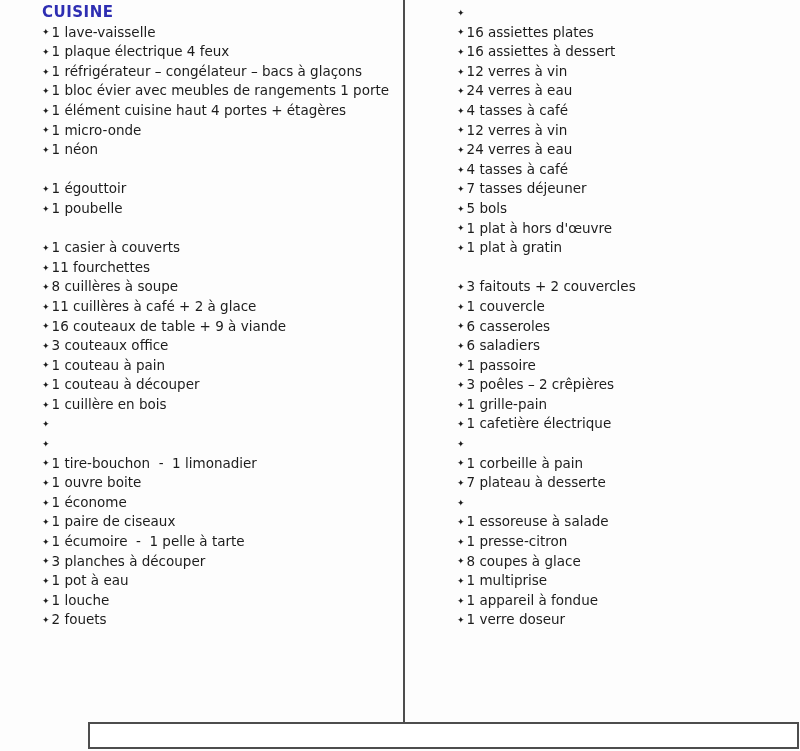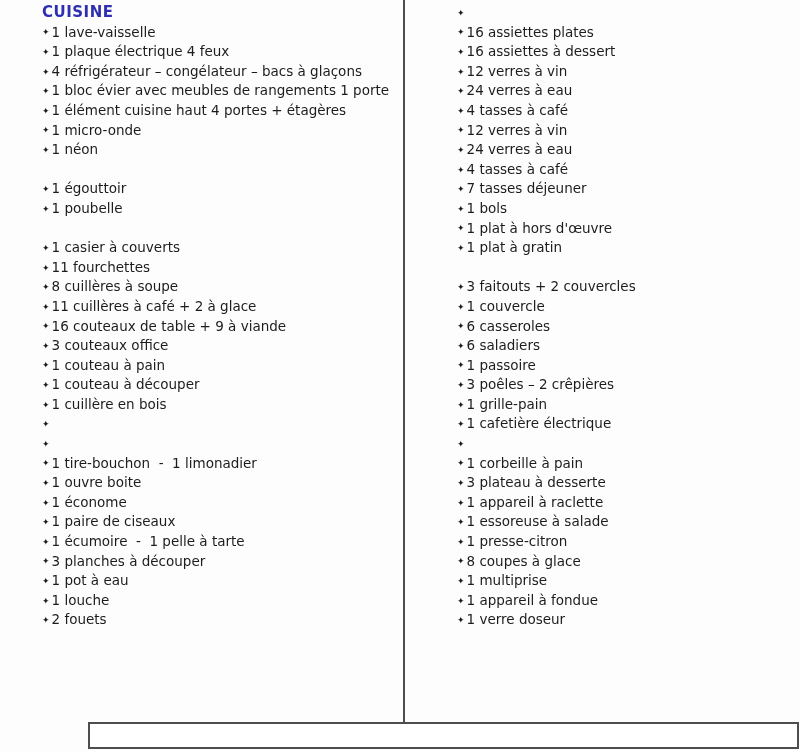--- a/index.html
+++ b/index.html
@@ -72,21 +72,21 @@
 </head>
 <body>
 
 <div class="page">
 
   <div class="col col-left">
     <div class="hdr">CUISINE</div>
     <div>
         <div class="line"><span class="bullet">✦</span><span>1 lave-vaisselle</span></div>
         <div class="line"><span class="bullet">✦</span><span>1 plaque électrique 4 feux</span></div>
-        <div class="line"><span class="bullet">✦</span><span>4 réfrigérateur – congélateur – bacs à glaçons</span></div>
+        <div class="line"><span class="bullet">✦</span><span>1 réfrigérateur – congélateur – bacs à glaçons</span></div>
         <div class="line"><span class="bullet">✦</span><span>1 bloc évier avec meubles de rangements 1 porte</span></div>
         <div class="line"><span class="bullet">✦</span><span>1 élément cuisine haut 4 portes + étagères</span></div>
         <div class="line"><span class="bullet">✦</span><span>1 micro-onde</span></div>
         <div class="line"><span class="bullet">✦</span><span>1 néon</span></div>
         <div class="line blank"></div>
         <div class="line"><span class="bullet">✦</span><span>1 égouttoir</span></div>
         <div class="line"><span class="bullet">✦</span><span>1 poubelle</span></div>
         <div class="line blank"></div>
         <div class="line"><span class="bullet">✦</span><span>1 casier à couverts</span></div>
         <div class="line"><span class="bullet">✦</span><span>11 fourchettes</span></div>
@@ -116,36 +116,36 @@
         <div class="line"><span class="bullet">✦</span></div>
         <div class="line"><span class="bullet">✦</span><span>16 assiettes plates</span></div>
         <div class="line"><span class="bullet">✦</span><span>16 assiettes à dessert</span></div>
         <div class="line"><span class="bullet">✦</span><span>12 verres à vin</span></div>
         <div class="line"><span class="bullet">✦</span><span>24 verres à eau</span></div>
         <div class="line"><span class="bullet">✦</span><span>4 tasses à café</span></div>
         <div class="line"><span class="bullet">✦</span><span>12 verres à vin</span></div>
         <div class="line"><span class="bullet">✦</span><span>24 verres à eau</span></div>
         <div class="line"><span class="bullet">✦</span><span>4 tasses à café</span></div>
         <div class="line"><span class="bullet">✦</span><span>7 tasses déjeuner</span></div>
-        <div class="line"><span class="bullet">✦</span><span>1 bols</span></div>
+        <div class="line"><span class="bullet">✦</span><span>5 bols</span></div>
         <div class="line"><span class="bullet">✦</span><span>1 plat à hors d'œuvre</span></div>
         <div class="line"><span class="bullet">✦</span><span>1 plat à gratin</span></div>
         <div class="line blank"></div>
         <div class="line"><span class="bullet">✦</span><span>3 faitouts + 2 couvercles</span></div>
         <div class="line"><span class="bullet">✦</span><span>1 couvercle</span></div>
         <div class="line"><span class="bullet">✦</span><span>6 casseroles</span></div>
         <div class="line"><span class="bullet">✦</span><span>6 saladiers</span></div>
         <div class="line"><span class="bullet">✦</span><span>1 passoire</span></div>
         <div class="line"><span class="bullet">✦</span><span>3 poêles – 2 crêpières</span></div>
         <div class="line"><span class="bullet">✦</span><span>1 grille-pain</span></div>
         <div class="line"><span class="bullet">✦</span><span>1 cafetière électrique</span></div>
         <div class="line"><span class="bullet">✦</span></div>
         <div class="line"><span class="bullet">✦</span><span>1 corbeille à pain</span></div>
-        <div class="line"><span class="bullet">✦</span><span>3 plateau à desserte</span></div>
-        <div class="line"><span class="bullet">✦</span><span>1 appareil à raclette</span></div>
+        <div class="line"><span class="bullet">✦</span><span>7 plateau à desserte</span></div>
+        <div class="line"><span class="bullet">✦</span></div>
         <div class="line"><span class="bullet">✦</span><span>1 essoreuse à salade</span></div>
         <div class="line"><span class="bullet">✦</span><span>1 presse-citron</span></div>
         <div class="line"><span class="bullet">✦</span><span>8 coupes à glace</span></div>
         <div class="line"><span class="bullet">✦</span><span>1 multiprise</span></div>
         <div class="line"><span class="bullet">✦</span><span>1 appareil à fondue</span></div>
         <div class="line"><span class="bullet">✦</span><span>1 verre doseur</span></div>
       </div>
   </div>
 
   <div class="divider"></div>

